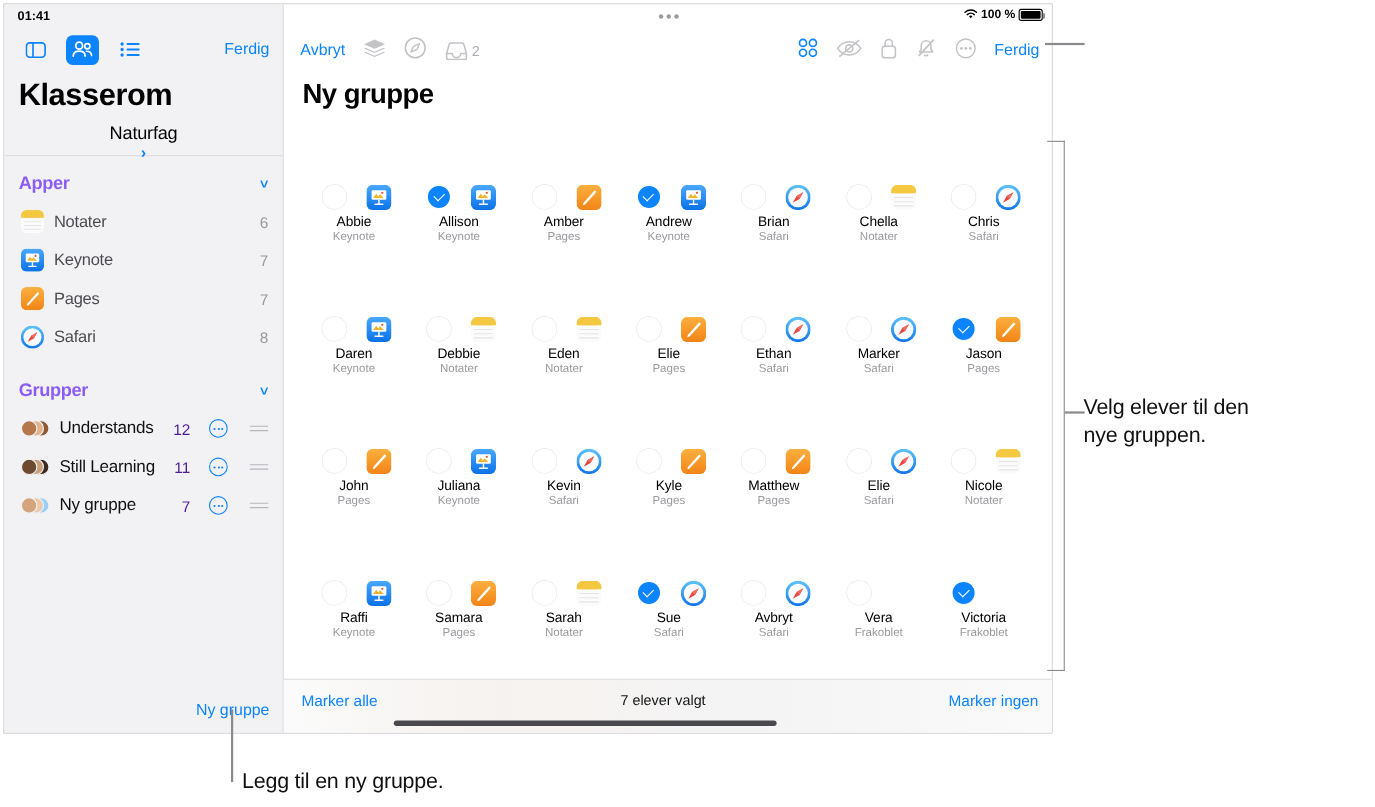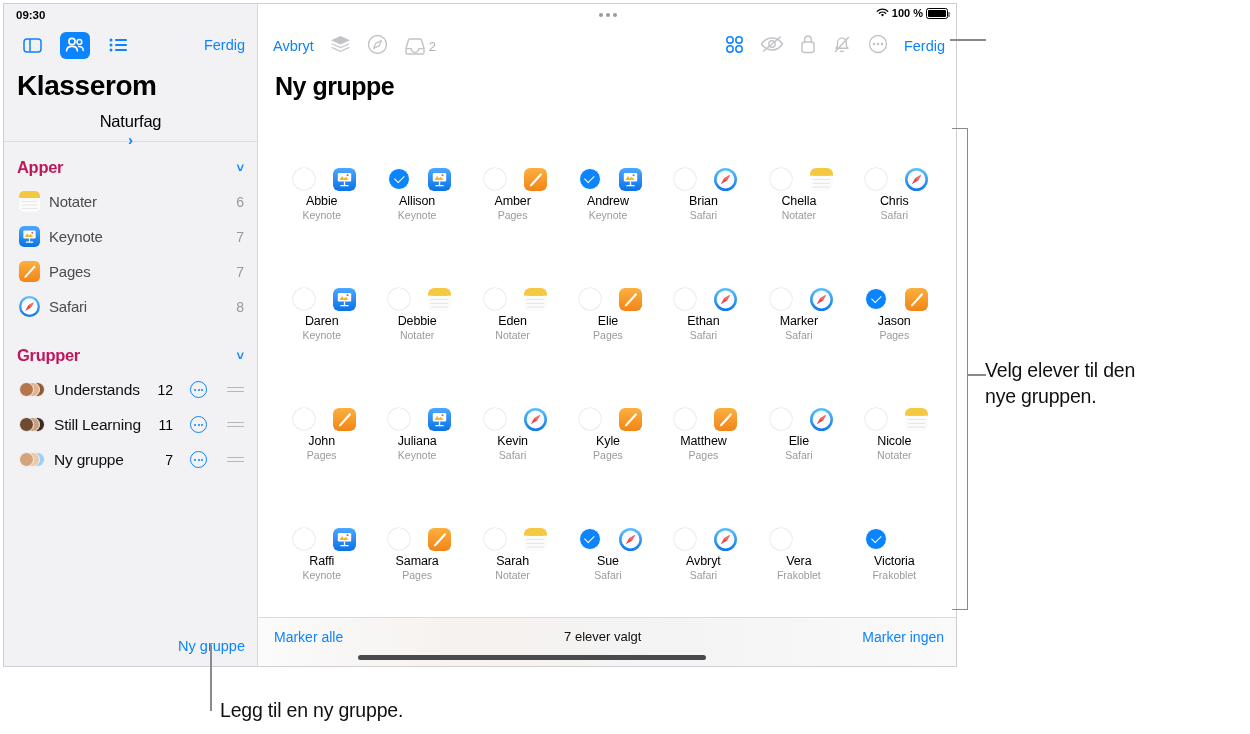--- a/index.html
+++ b/index.html
@@ -55,32 +55,32 @@
   }
   .row-line.sep { border-bottom: 1px solid #dddde1; }
   .subject { font-size: 16.5px; color: #000; letter-spacing: -0.2px; }
   .chev-r { color: #0b84fe; font-size: 15px; font-weight: bold; }
   .chev-d { color: #0b84fe; font-size: 13px; font-weight: bold; }
 
   .sect-head {
     display: flex; align-items: center; justify-content: space-between;
     padding: 0 13px; height: 34px; margin-top: 8px;
   }
-  .sect-head .t { font-size: 16.5px; font-weight: bold; color: #be185d; letter-spacing: -0.3px; }
+  .sect-head .t { font-size: 16.5px; font-weight: bold; color: #8b5cf6; letter-spacing: -0.3px; }
 
   .app-row, .grp-row {
     display: flex; align-items: center;
     padding: 0 13px 0 15px; height: 35px; gap: 9px;
   }
   .app-ico { width: 21px; height: 21px; border-radius: 5px; flex: none; position: relative; overflow: hidden; }
   .app-name { font-size: 15px; color: #4c4c50; flex: 1; letter-spacing: -0.2px; }
   .app-count { font-size: 14px; color: #98989d; }
 
   .grp-row .g-name { font-size: 15.5px; color: #111; flex: 1; letter-spacing: -0.2px; }
-  .grp-row .g-count { font-size: 14px; color: #000000; margin-right: 8px; }
+  .grp-row .g-count { font-size: 14px; color: #4c1d95; margin-right: 8px; }
   .ell-circ {
     width: 17px; height: 17px; border-radius: 50%;
     border: 1.4px solid #0b84fe; display: flex;
     align-items: center; justify-content: center;
     margin-right: 11px; flex: none;
   }
   .ell-circ i { width: 2px; height: 2px; border-radius: 50%; background: #0b84fe; margin: 0 0.7px; display:block; }
   .grip { width: 17px; flex: none; }
   .grip span { display: block; height: 1.6px; background: #b6b6bb; margin: 2.4px 0; border-radius: 1px; }
 
@@ -211,21 +211,21 @@
 </head>
 <body>
 
 <div id="root">
 
   <div class="ipad">
 
     <div class="sidebar">
 
       <div class="statusbar">
-        <span>09:30</span>
+        <span>01:41</span>
       </div>
 
       <div class="sb-tools">
         <div class="icon-btn">
           <svg width="19" height="15" viewBox="0 0 19 15">
               <rect x="1" y="1" width="17" height="13" rx="3" fill="none" stroke="#0b84fe" stroke-width="1.5"></rect>
               <line x1="7" y1="1" x2="7" y2="14" stroke="#0b84fe" stroke-width="1.5"></line>
             </svg>
         </div>
         <div class="icon-btn active">

